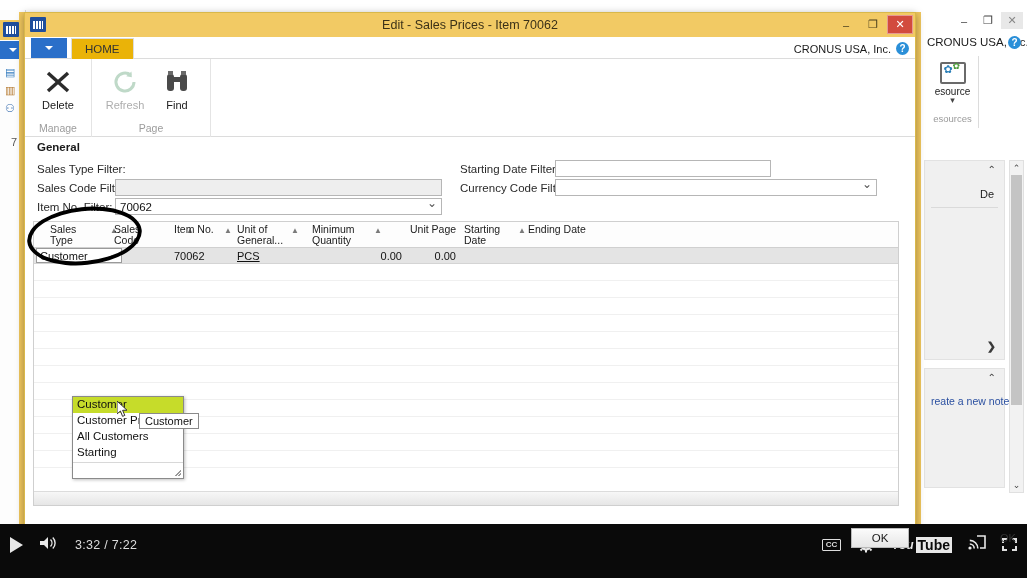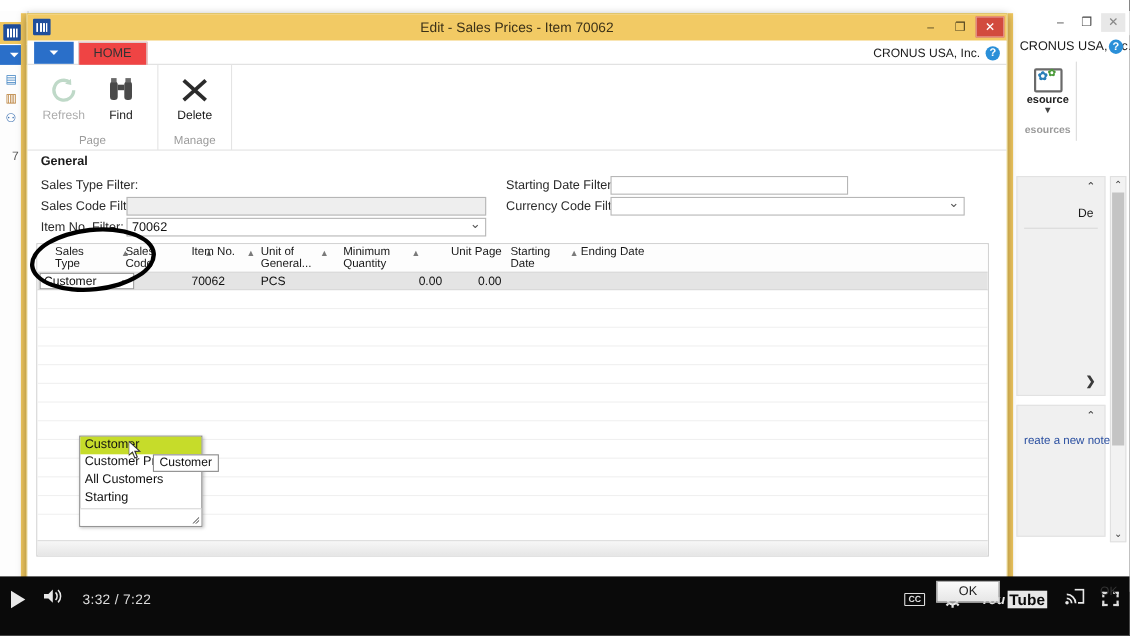--- a/index.html
+++ b/index.html
@@ -64,21 +64,21 @@
   .rp-company {
     position: absolute; left: 6px; top: 26px; font-size: 11.5px; color: #1a1a1a; white-space: nowrap;
   }
   .rp-help {
     position: absolute; right: 6px; top: 26px; width: 13px; height: 13px; border-radius: 50%;
     background: #2a8fd8; color: #fff; font-size: 10px; font-weight: bold;
     display: flex; align-items: center; justify-content: center;
   }
   .rp-ribbon {
     position: absolute; left: 6px; top: 46px; width: 52px; height: 72px;
-    border-right: 1px solid #dcdcdc; text-align: center; font-weight: bold;
+    border-right: 1px solid #dcdcdc; text-align: center;
   }
   .rp-ribbon-ico {
     width: 26px; height: 22px; margin: 6px auto 2px; border: 2px solid #6a6a6a;
     border-radius: 2px; position: relative; background: #fff;
   }
   .rp-ribbon-ico:before {
     content: "✿"; position: absolute; left: 2px; top: -1px; font-size: 11px; color: #2a7fb8;
   }
   .rp-ribbon-ico:after {
     content: "✿"; position: absolute; left: 11px; top: -3px; font-size: 9px; color: #4a9a38;
@@ -147,21 +147,21 @@
   .m-appbtn {
     width: 36px; height: 20px; background: #2a6fc9; position: relative; margin-left: 6px;
   }
   .m-appbtn:after {
     content: ""; position: absolute; left: 14px; top: 8px;
     border-left: 4px solid transparent; border-right: 4px solid transparent;
     border-top: 4px solid #fff;
   }
   .m-tab {
     height: 21px; padding: 0 13px; font-size: 11.5px; color: #333;
-    display: flex; align-items: center; background: #ef4444;
+    display: flex; align-items: center; background: #eab308;
     border-left: 1px solid #dcdcdc; border-right: 1px solid #dcdcdc;
     border-top: 1px solid #dcdcdc; margin-left: 4px; position: relative; top: 1px;
   }
   .m-company {
     position: absolute; right: 24px; font-size: 11px; color: #1a1a1a; bottom: 3px;
   }
   .m-help {
     position: absolute; right: 6px; bottom: 3px; width: 13px; height: 13px; border-radius: 50%;
     background: #2a8fd8; color: #fff; font-size: 10px; font-weight: bold;
     display: flex; align-items: center; justify-content: center;
@@ -383,20 +383,35 @@
       <div class="m-tab">HOME</div>
       <div class="m-company">CRONUS USA, Inc.</div>
       <div class="m-help">?</div>
     </div>
 
     <div class="m-ribbon">
       <div class="rib-group">
         <div class="rib-items">
           <div class="rib-btn">
             <div class="rib-ico">
+              <svg width="30" height="28" viewBox="0 0 30 28">
+                <line x1="5" y1="5" x2="25" y2="23" stroke="#2b2b2b" stroke-width="3.4"></line>
+                <line x1="25" y1="5" x2="5" y2="23" stroke="#2b2b2b" stroke-width="3.4"></line>
+              </svg>
+            </div>
+            <div class="rib-lbl">Delete</div>
+          </div>
+        </div>
+        <div class="rib-grplbl">Manage</div>
+      </div>
+
+      <div class="rib-group">
+        <div class="rib-items">
+          <div class="rib-btn">
+            <div class="rib-ico">
               <svg width="28" height="28" viewBox="0 0 28 28">
                 <path d="M23 14a9 9 0 1 1-3.2-6.9" fill="none" stroke="#bfd9c8" stroke-width="3"></path>
                 <path d="M20.5 3.5 L20.8 9.2 L15.2 8.2 Z" fill="#bfd9c8"></path>
               </svg>
             </div>
             <div class="rib-lbl dim">Refresh</div>
           </div>
           <div class="rib-btn">
             <div class="rib-ico">
               <svg width="28" height="28" viewBox="0 0 28 28">
@@ -405,35 +420,20 @@
                 <rect x="11" y="9" width="6" height="5" fill="#4a4a4a"></rect>
                 <rect x="5" y="3" width="5" height="4" fill="#6a6a6a"></rect>
                 <rect x="18" y="3" width="5" height="4" fill="#6a6a6a"></rect>
               </svg>
             </div>
             <div class="rib-lbl">Find</div>
           </div>
         </div>
         <div class="rib-grplbl">Page</div>
       </div>
-
-      <div class="rib-group">
-        <div class="rib-items">
-          <div class="rib-btn">
-            <div class="rib-ico">
-              <svg width="30" height="28" viewBox="0 0 30 28">
-                <line x1="5" y1="5" x2="25" y2="23" stroke="#2b2b2b" stroke-width="3.4"></line>
-                <line x1="25" y1="5" x2="5" y2="23" stroke="#2b2b2b" stroke-width="3.4"></line>
-              </svg>
-            </div>
-            <div class="rib-lbl">Delete</div>
-          </div>
-        </div>
-        <div class="rib-grplbl">Manage</div>
-      </div>
     </div>
 
     <div class="m-body">
 
       <div class="sec-head">General</div>
 
       <div class="fld-label" style="left:12px; top:26px;">Sales Type Filter:</div>
 
       <div class="fld-label" style="left:12px; top:45px;">Sales Code Filter:</div>
       <div class="fld-box readonly" style="left:90px; top:42px; width:327px;"></div>
@@ -485,21 +485,21 @@
             <div>Ending Date</div>
           </div>
         </div>
 
         <div class="grid-row">
           <div class="cellcombo">
             <span>Customer</span>
             <span class="cc-caret">⌄</span>
           </div>
           <div class="gc" style="left:140px;">70062</div>
-          <div class="gc" style="left:203px;">PCS</div>
+          <div class="gc" style="left:203px;text-decoration:underline;">PCS</div>
           <div class="gc num" style="left:278px; width:90px;">0.00</div>
           <div class="gc num" style="left:376px; width:46px;">0.00</div>
         </div>
 
         <div class="grid-empty">
           <div class="ln" style="top:16px;"></div>
             <div class="ln" style="top:33px;"></div>
           <div class="ln" style="top:50px;"></div>
             <div class="ln" style="top:67px;"></div>
           <div class="ln" style="top:84px;"></div>

